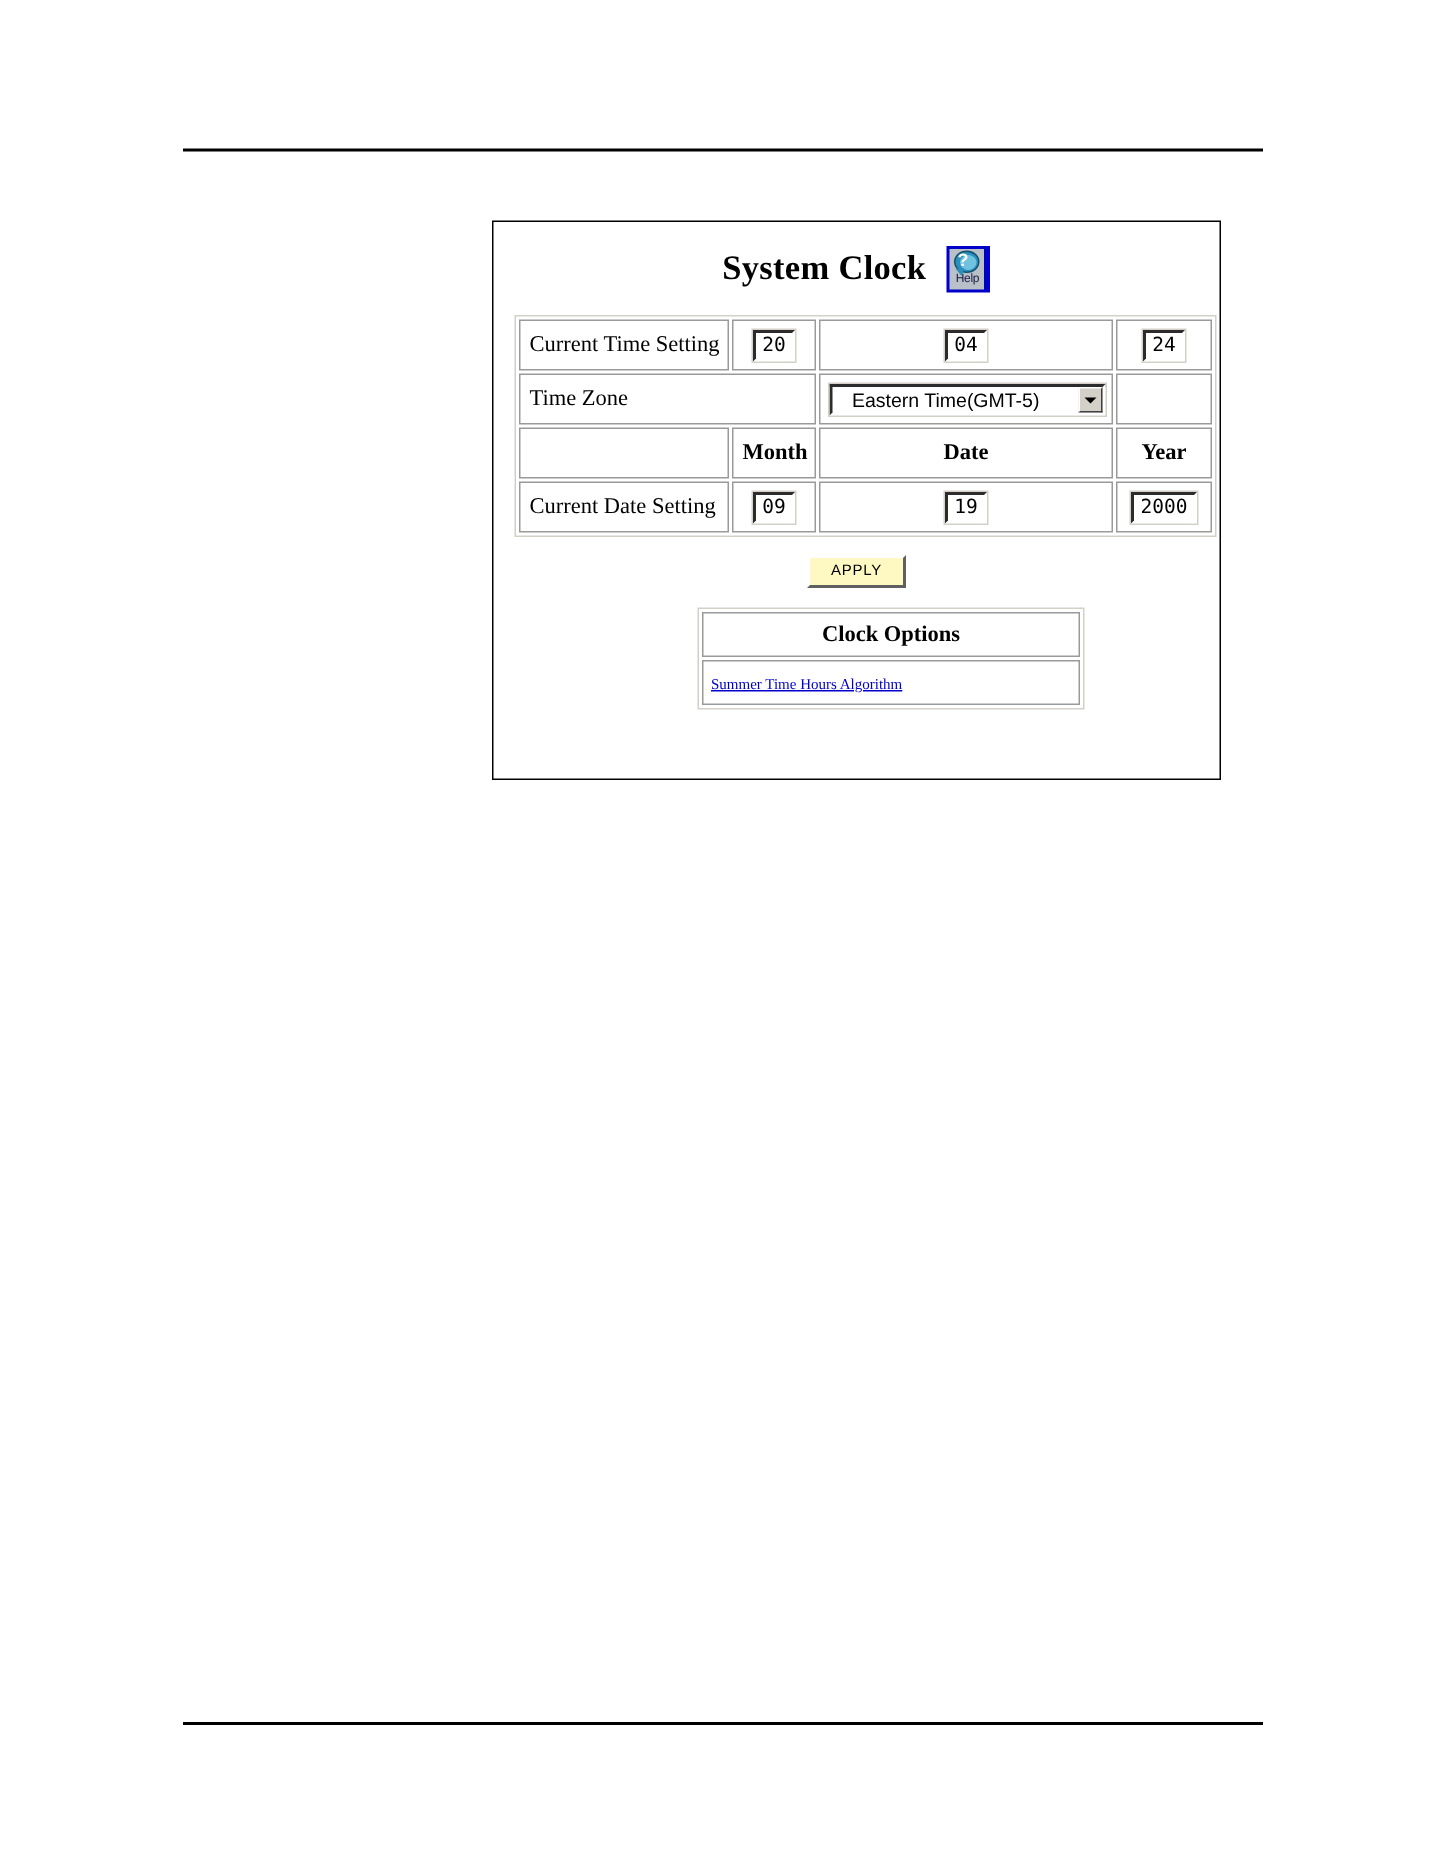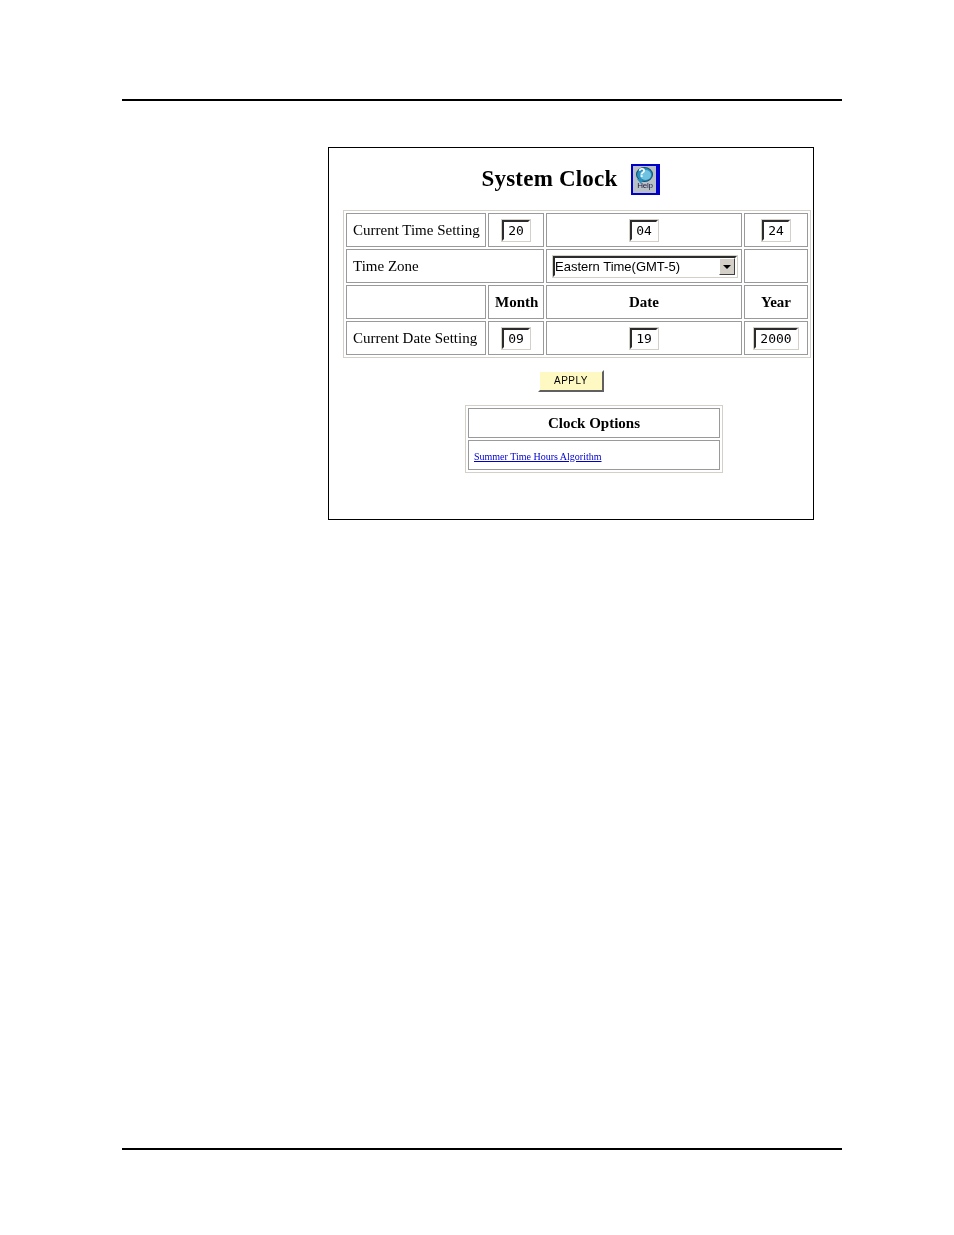--- a/index.html
+++ b/index.html
@@ -207,21 +207,21 @@
     box-sizing: border-box;
     cursor: default;
     vertical-align: middle;
   }
   .combo .val {
     flex: 1;
     font-family: "Liberation Sans", sans-serif;
     font-size: 13px;
     line-height: 17px;
     color: #000000;
-    padding: 0 0;
+    padding: 0 13px;
     white-space: nowrap;
     overflow: hidden;
     text-align: left;
   }
   .combo .arrow-btn {
     width: 16px;
     background: #d4d0c8;
     border-top: 1px solid #ffffff;
     border-left: 1px solid #ffffff;
     border-right: 1px solid #404040;

